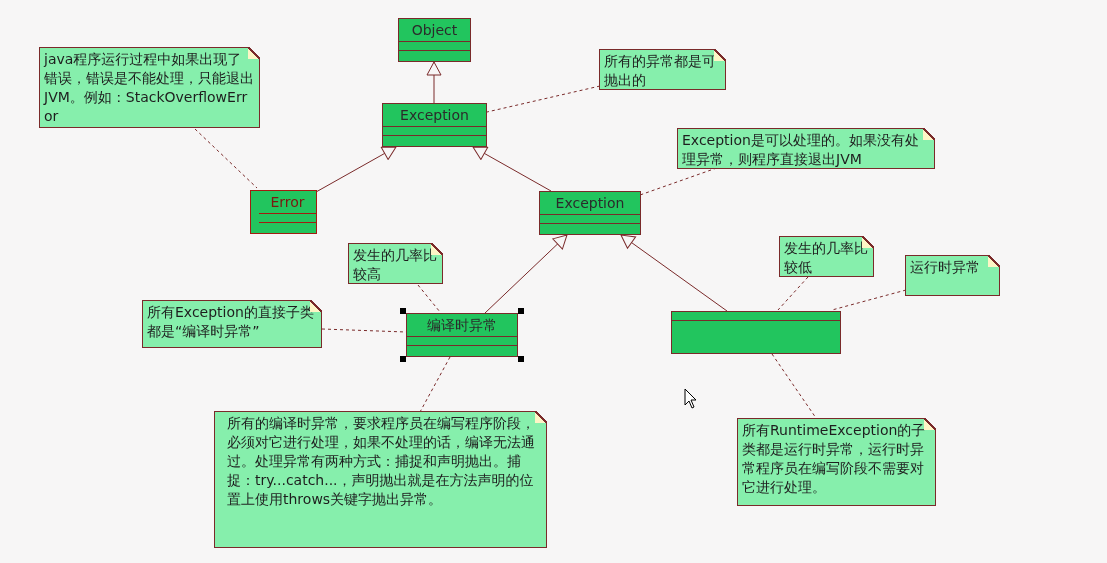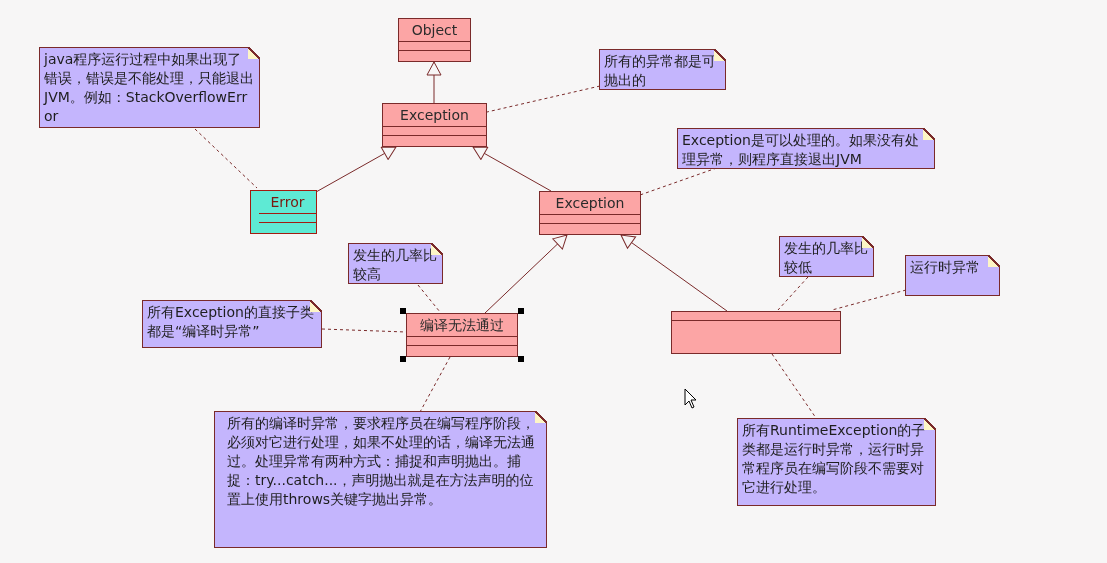--- a/index.html
+++ b/index.html
@@ -1,25 +1,25 @@
 <!DOCTYPE html>
 <html><head>
 <meta charset="utf-8">
 <style>
   html, body { margin: 0; padding: 0; background: #f7f6f6; }
   body { width: 1107px; height: 563px; position: relative; overflow: hidden; font-family: "DejaVu Sans", "Liberation Sans", sans-serif; }
   #canvas { position: absolute; left: 0; top: 0; }
-  .cls-box { position: absolute; box-sizing: border-box; border: 1px solid #7a2a2a; background: #fca5a5; }
+  .cls-box { position: absolute; box-sizing: border-box; border: 1px solid #7a2a2a; background: #22c55e; }
   .cls-name { text-align: center; font-size: 14px; color: #2b2b2b; border-bottom: 1px solid #7a2a2a; line-height: 22px; height: 23px; box-sizing: border-box; }
   .cls-sec { border-bottom: 1px solid #7a2a2a; height: 8px; }
   .cls-sec:last-child { border-bottom: none; }
-  .cls-box.error { background: #5eead4; border-color: #a31b10; padding-left: 8px; }
+  .cls-box.error { background: #22c55e; border-color: #a31b10; padding-left: 8px; }
   .cls-box.error .cls-name { color: #7a1a10; border-color: #a31b10; }
   .cls-box.error .cls-sec { border-color: #a31b10; }
-  .note { position: absolute; box-sizing: border-box; border: 1px solid #7a2a2a; background: #c4b5fd;
+  .note { position: absolute; box-sizing: border-box; border: 1px solid #7a2a2a; background: #86efac;
           font-size: 14px; line-height: 19px; color: #1e1e1e; padding: 2px 4px; word-break: break-all; }
   .note::after { content: ""; position: absolute; right: -1px; top: -1px; width: 12px; height: 12px;
           background: linear-gradient(45deg, #fdf5c6 45%, #7a2a2a 45%, #7a2a2a 55%, #f7f6f6 55%); }
   .handle { position: absolute; width: 6px; height: 6px; background: #000; }
   .cursor { position: absolute; }
 </style>
 </head>
 <body>
 
 <svg id="canvas" width="1107" height="563">
@@ -68,21 +68,21 @@
   <div class="cls-sec"></div>
 </div>
 
 <div class="cls-box" style="left:539px;top:191px;width:102px;height:44px;">
   <div class="cls-name">Exception</div>
   <div class="cls-sec"></div>
   <div class="cls-sec"></div>
 </div>
 
 <div class="cls-box" style="left:406px;top:313px;width:112px;height:44px;">
-  <div class="cls-name">编译无法通过</div>
+  <div class="cls-name">编译时异常</div>
   <div class="cls-sec"></div>
   <div class="cls-sec"></div>
 </div>
 
 <div class="handle" style="left:400px;top:308px;"></div>
 <div class="handle" style="left:518px;top:308px;"></div>
 <div class="handle" style="left:400px;top:356px;"></div>
 <div class="handle" style="left:518px;top:356px;"></div>
 
 <div class="cls-box" style="left:671px;top:311px;width:170px;height:43px;">

